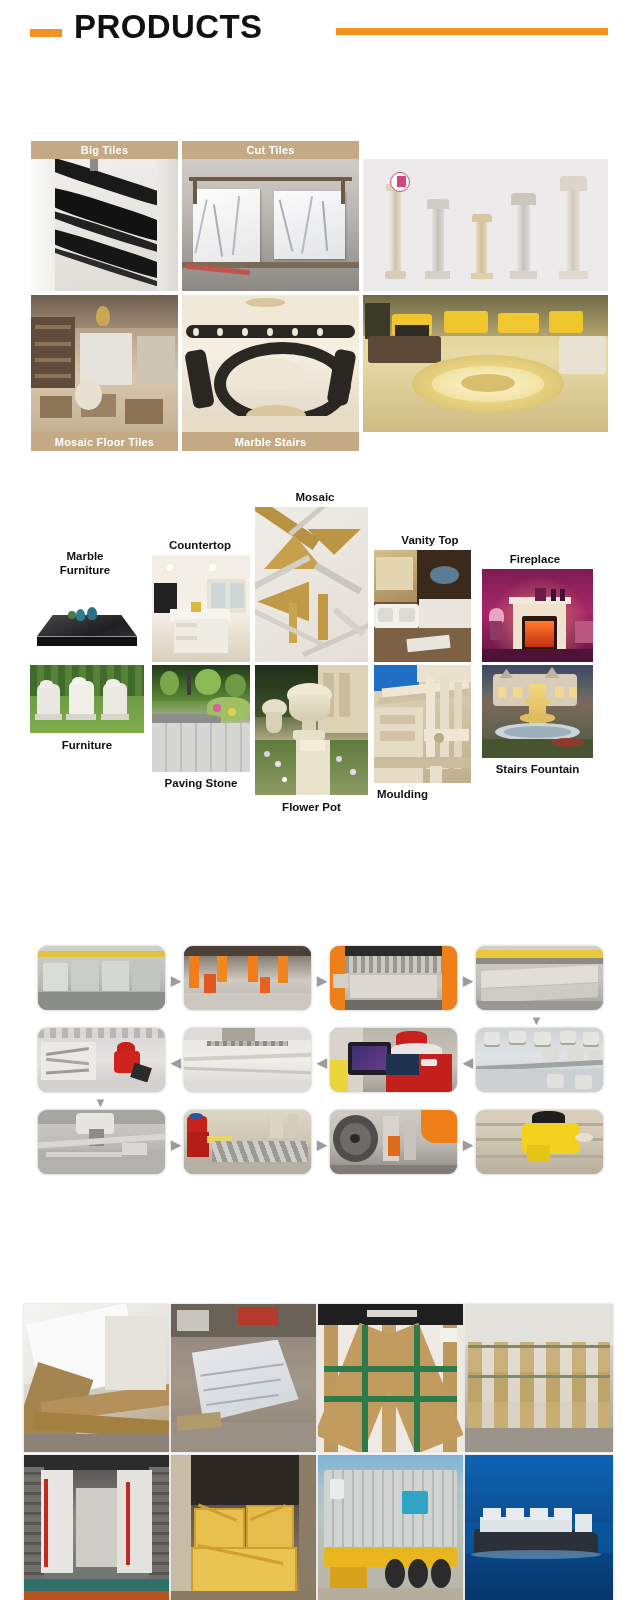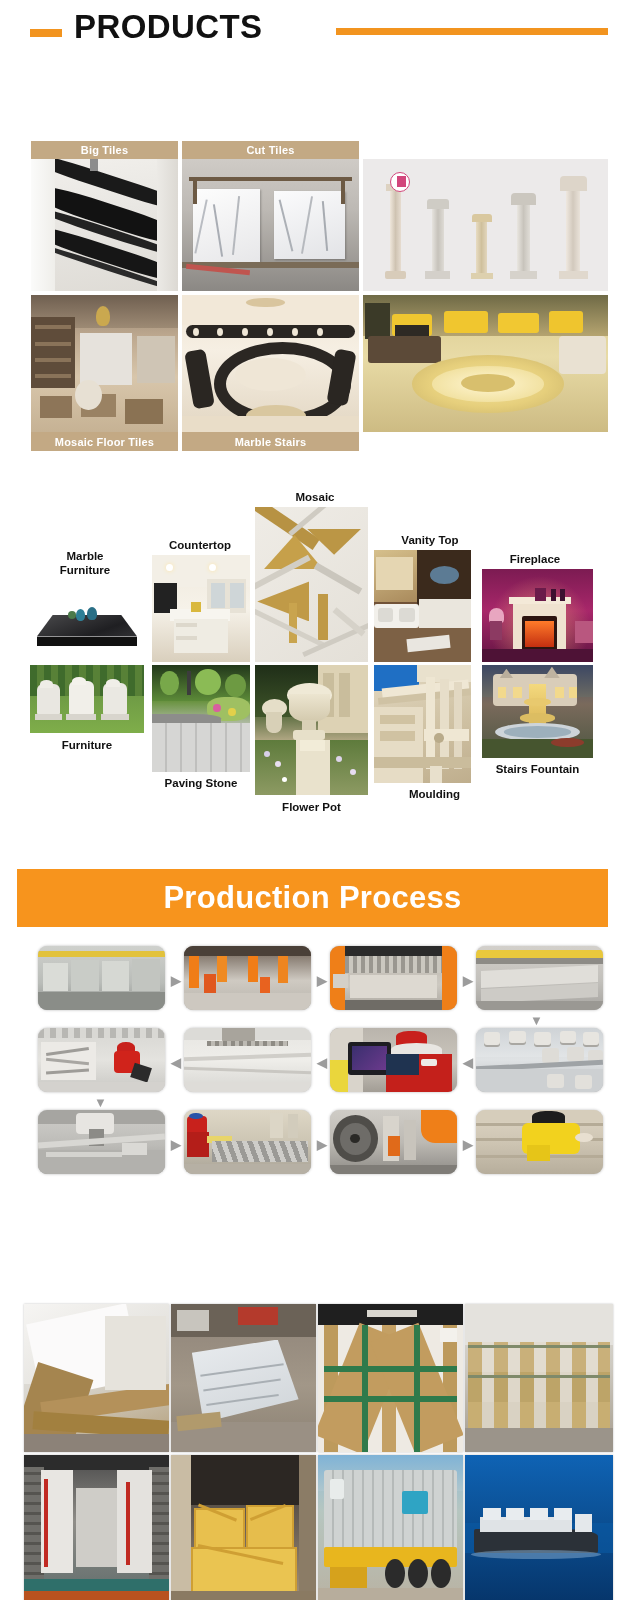--- a/index.html
+++ b/index.html
@@ -319,21 +319,21 @@
         <i style="left:82%;top:14%;width:9%;height:74%;background:#e2d8c2"></i>
         <i style="left:0;top:36%;width:50%;height:64%;background:#e6dcc5"></i>
         <i style="left:6%;top:42%;width:36%;height:8%;background:#d0c2a2"></i>
         <i style="left:6%;top:56%;width:36%;height:8%;background:#d0c2a2"></i>
         <i style="left:52%;top:54%;width:46%;height:10%;background:#efe7d3"></i>
         <i style="left:62%;top:58%;width:10%;height:8%;background:#b9ab8a;border-radius:50%"></i>
         <i style="left:0;top:78%;width:100%;height:9%;background:#cabc9c"></i>
         <i style="left:58%;top:86%;width:12%;height:14%;background:#e8e0cc"></i>
       </div>
     </div>
-    <div class="lbl" style="left:386px;top:317px;width:97px">Moulding</div>
+    <div class="lbl" style="left:354px;top:317px;width:97px">Moulding</div>
 
     <div class="cell" style="left:482px;top:195px;width:111px;height:93px">
       <div class="ph" style="inset:0;background:linear-gradient(180deg,#46506a 0%,#7a6a5c 42%,#4c5640 100%)">
         <i style="left:0;top:0;width:100%;height:34%;background:linear-gradient(180deg,#3c4763,#6b6a63)"></i>
         <i style="left:10%;top:10%;width:76%;height:34%;background:#d9cdb9;border-radius:4px"></i>
         <i style="left:16%;top:4%;width:12%;height:10%;background:#b9ae9c;clip-path:polygon(50% 0,100% 100%,0 100%)"></i>
         <i style="left:56%;top:2%;width:14%;height:12%;background:#bfb3a0;clip-path:polygon(50% 0,100% 100%,0 100%)"></i>
         <i style="left:14%;top:24%;width:8%;height:12%;background:#f2d98c"></i>
         <i style="left:28%;top:24%;width:8%;height:12%;background:#f2d98c"></i>
         <i style="left:66%;top:24%;width:8%;height:12%;background:#f2d98c"></i>
@@ -343,21 +343,20 @@
         <i style="left:34%;top:52%;width:32%;height:10%;background:#dcbd62;border-radius:50%"></i>
         <i style="left:12%;top:62%;width:76%;height:20%;background:#cdd4d9;border-radius:50%"></i>
         <i style="left:20%;top:66%;width:60%;height:12%;background:#9db0bc;border-radius:50%"></i>
         <i style="left:0;top:80%;width:100%;height:20%;background:#46552f"></i>
         <i style="left:62%;top:78%;width:30%;height:10%;background:#8c3c2c;border-radius:50%"></i>
       </div>
     </div>
     <div class="lbl" style="left:474px;top:292px;width:127px">Stairs Fountain</div>
   </div>
 
-  <div class="ban" style="top:869px;height:58px">Production Process</div>
 
   <div class="pr" style="top:940px;height:230px">
 
     <div class="pimg" style="left:38px;top:6px;width:127px;height:64px">
       <div class="ph" style="inset:0;background:linear-gradient(180deg,#cfd1cd 0%,#b9bcb8 58%,#8f928e 100%)">
         <i style="left:0;top:8%;width:100%;height:9%;background:#e2c23c"></i>
         <i style="left:4%;top:26%;width:20%;height:44%;background:#dadcd7"></i>
         <i style="left:26%;top:22%;width:22%;height:48%;background:#c9ccc7"></i>
         <i style="left:50%;top:24%;width:22%;height:46%;background:#d6d8d3"></i>
         <i style="left:74%;top:20%;width:22%;height:50%;background:#c2c5c0"></i>

